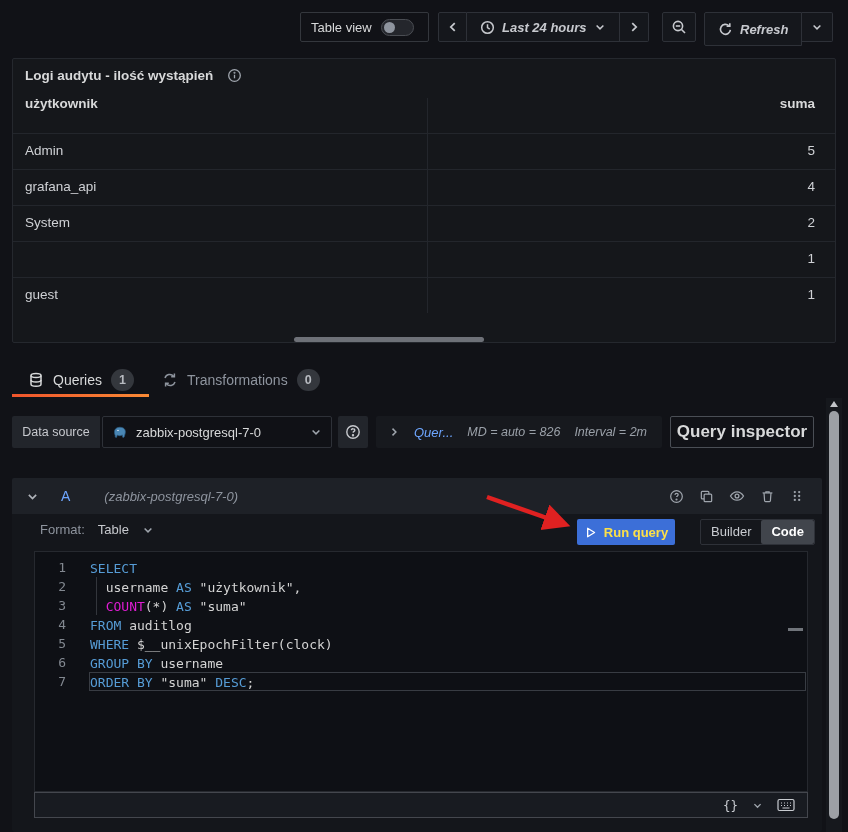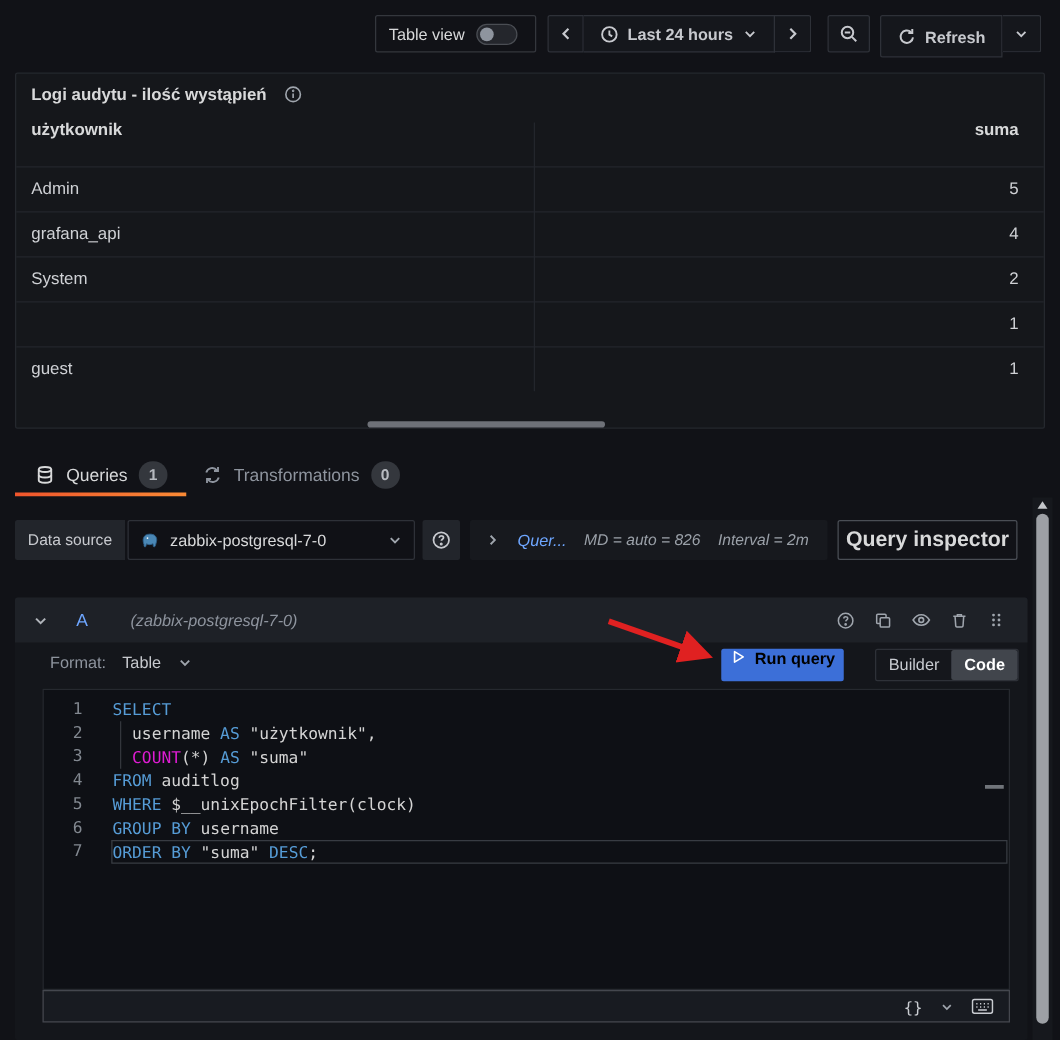--- a/index.html
+++ b/index.html
@@ -21,21 +21,21 @@
   }
   .tv-label { font-size:13px; color:#d8d9da; font-weight:500; }
   .toggle {
     width:33px; height:17px; border-radius:9px;
     background:#24262c; border:1px solid #4a4d53; position:relative;
   }
   .toggle .knob {
     position:absolute; left:2px; top:2px; width:11px; height:11px;
     border-radius:50%; background:#8e949e;
   }
-  .btn-group { display:flex; height:30px; }
+  .btn-group { display:flex; height:30px;font-style:italic; }
   .tbtn {
     height:30px; display:flex; align-items:center; justify-content:center;
     background:#15171c; border:1px solid #2e3138; color:#c7c9ce;
     font-size:13px; font-weight:600; gap:7px;
   }
   .btn-group .tbtn + .tbtn { border-left:none; }
   .btn-group .tbtn:first-child { border-radius:2px 0 0 2px; }
   .btn-group .tbtn:last-child  { border-radius:0 2px 2px 0; }
   .tbtn.single { border-radius:2px; }
   .time-group { left:438px; top:12px; }
@@ -115,22 +115,22 @@
   }
   .qhead .collapse { margin-left:14px; color:#b0b4ba; }
   .qhead .refid { margin-left:22px; color:#6ea6ff; font-size:14px; font-weight:500; }
   .qhead .dshint { margin-left:34px; color:#8e949e; font-size:13px; font-style:italic; }
   .qhead-icons { position:absolute; right:18px; top:0; height:36px; display:flex; align-items:center; gap:15px; color:#9fa5ad; }
   .format-row { position:absolute; left:28px; top:44px; display:flex; align-items:center; gap:13px; }
   .format-label { font-size:13px; color:#8e949e; }
   .format-value { font-size:13px; color:#c7c9ce; }
   .run-btn {
     position:absolute; left:565px; top:41px; width:98px; height:26px;
-    background:#3c6fd8; border-radius:2px; color:#000000;
-    display:flex; justify-content:center; gap:7px;
+    background:#3c6fd8; border-radius:2px; color:#fde047;
+    display:flex; align-items:center; justify-content:center; gap:7px;
     font-size:13px; font-weight:600;
   }
   .bc-toggle {
     position:absolute; left:688px; top:41px; height:26px;
     background:#15171c; border:1px solid #2e3138; border-radius:2px;
     display:flex; align-items:center;
   }
   .bc-toggle .seg { padding:0 10px; font-size:13px; line-height:24px; }
   .bc-toggle .seg.builder { color:#c9ccd1; }
   .bc-toggle .seg.code { background:#41454c; border-radius:2px; color:#fff; font-weight:600; }

